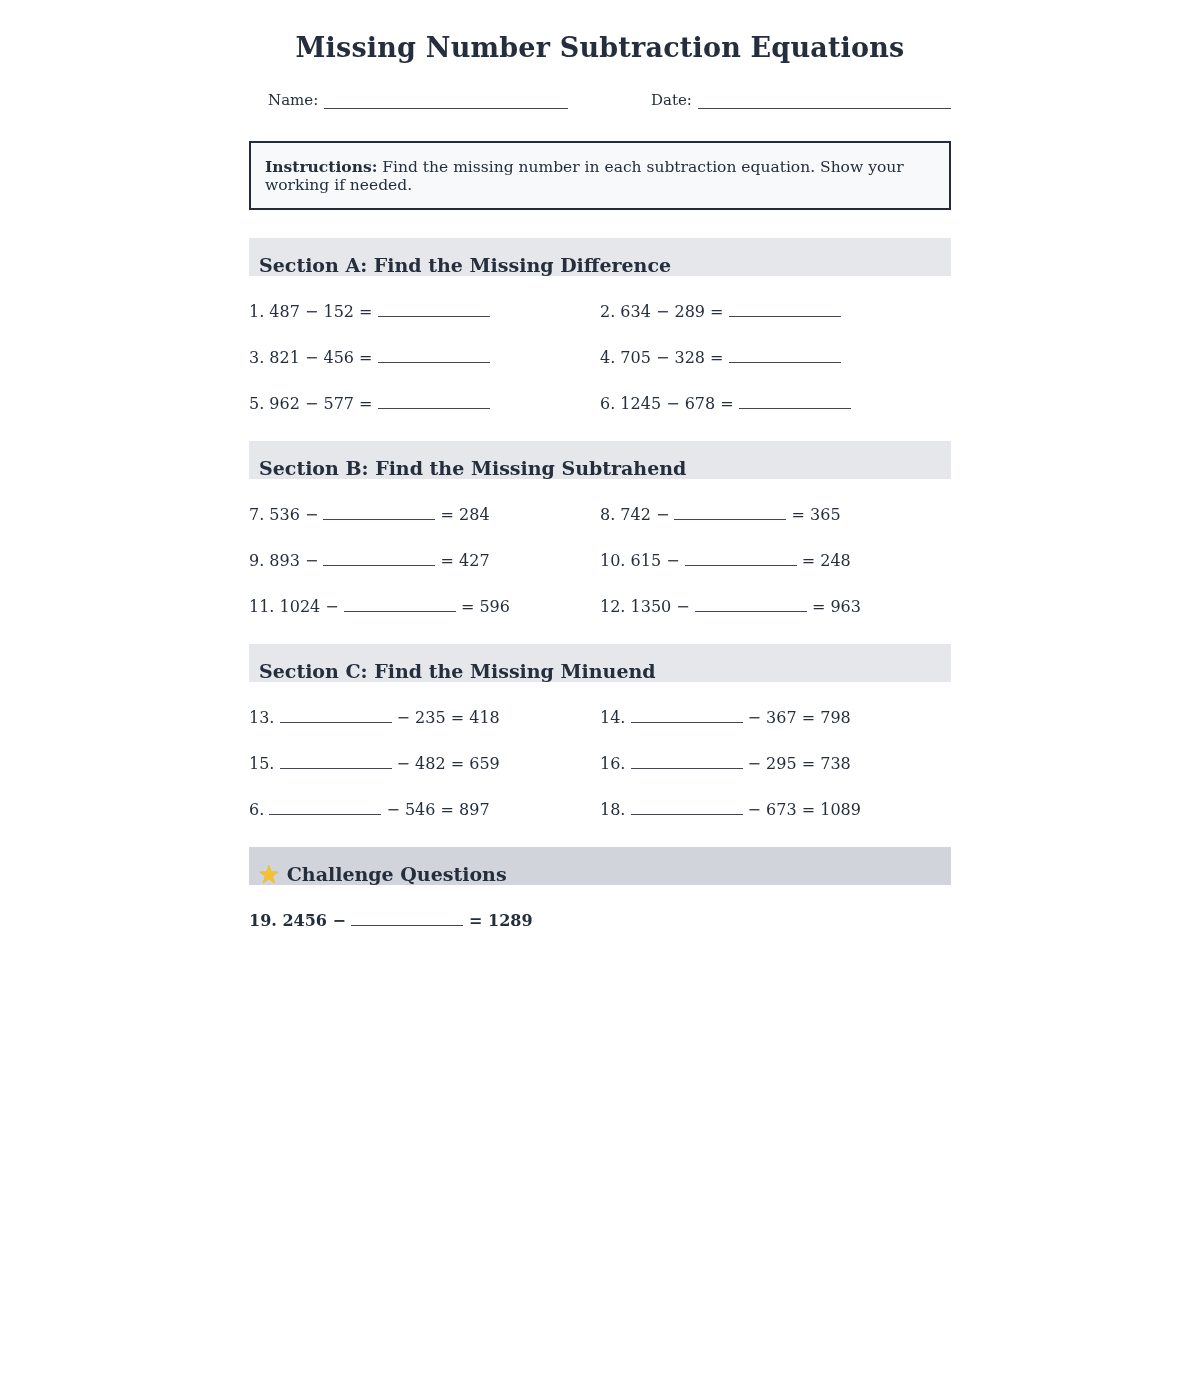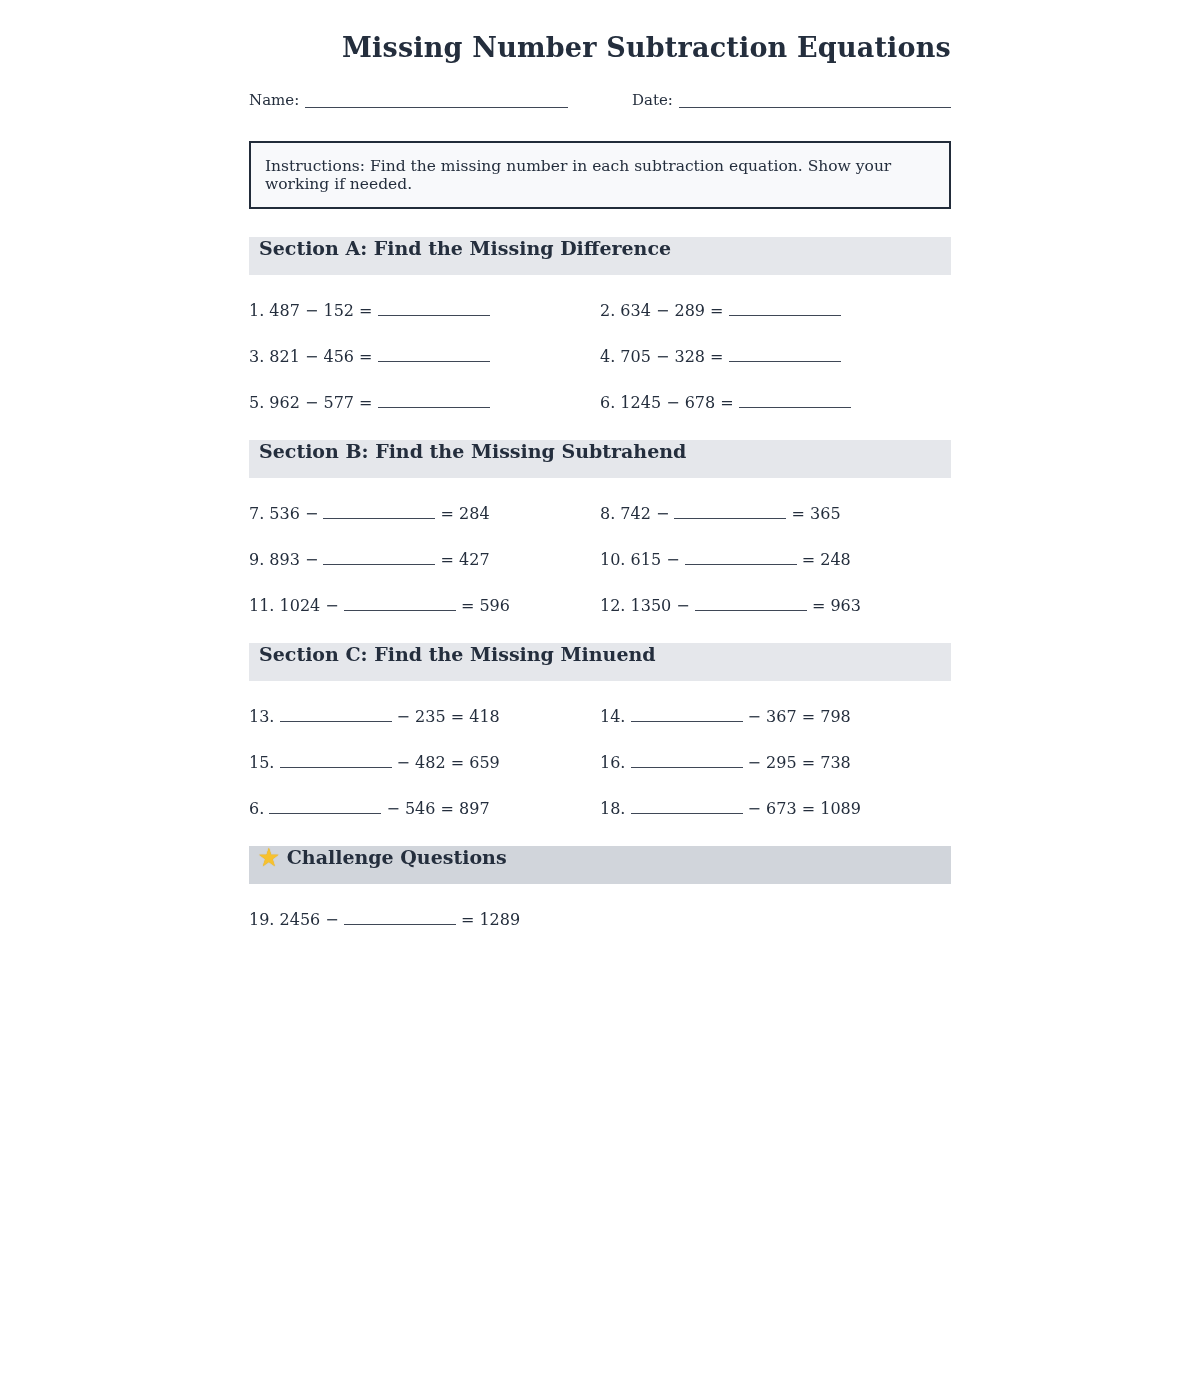--- a/index.html
+++ b/index.html
@@ -12,76 +12,77 @@
     width: 1200px;
     height: 1400px;
     position: relative;
   }
   .page {
     width: 702px;
     margin: 0 auto;
     padding-top: 32px;
   }
   .title {
-    text-align: right;
+    text-align: center;
     font-size: 27px;
     font-weight: bold;
     letter-spacing: 0.2px;
   }
   .name-date-row {
     display: flex;
     gap: 64px;
     margin-top: 28px;
     font-size: 15px;
   }
   .name-date-row .field {
     flex: 1;
     display: flex;
-    align-items: flex-start;
+    align-items: center;
+    margin-left: 19px;
   }
   .field-label { white-space: nowrap; padding-right: 6px; }
   .write-line {
     flex: 1;
     border-bottom: 1px solid #3f4756;
     height: 17px;
   }
   .instructions-box {
     margin-top: 32px;
     border: 2px solid #222c3a;
     background: #f8f9fb;
     padding: 14px 14px;
     font-size: 15.5px;
   }
-  .instructions-box b { font-weight: normal; margin-top: 20px; }
+  .instructions-box b { font-weight: bold; margin-top: 20px; }
   .section { margin-top: 28px; }
   .section-header {
     background: #e5e7eb;
     height: 38px;
     display: flex;
-    align-items: flex-start;
+    align-items: flex-end;
     padding: 0 10px;
     font-size: 19px;
     font-weight: bold;
   }
   .section-header.challenge { background: #d1d5db; }
   .star-icon {
     color: #f6c12f;
     font-size: 22px;
     margin-right: 8px;
     line-height: 1;
     text-shadow: 0 0 1px #d9a414;
   }
   .questions {
     margin-top: 27px;
     display: grid;
     grid-template-columns: 1fr 1fr;
     row-gap: 28px;
     font-size: 16px;
   }
-  .questions.one-col { grid-template-columns: 1fr; row-gap: 18px; }
+  .questions.one-col { grid-template-columns: 1fr; row-gap: 18px; font-weight: bold; }
   .question { white-space: nowrap; line-height: 18px; }
   .blank {
     display: inline-block;
     width: 112px;
     border-bottom: 1.5px solid #3f4756;
     height: 14px;
     vertical-align: baseline;
   }
 </style>
 </head>

